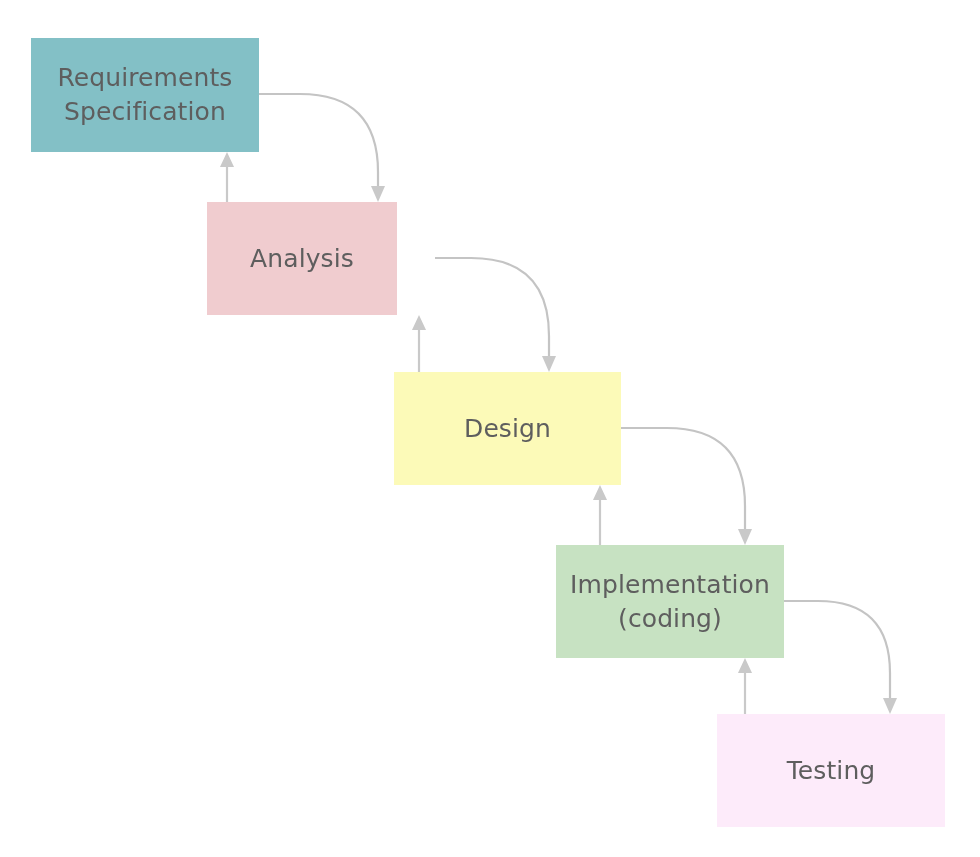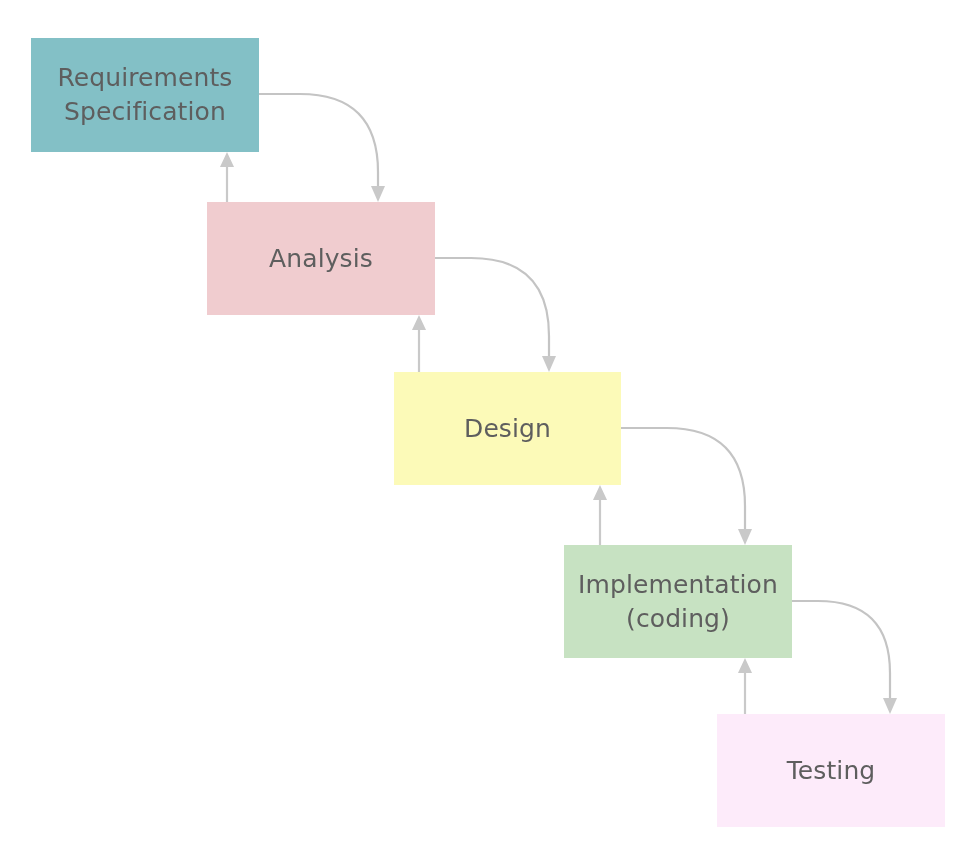--- a/index.html
+++ b/index.html
@@ -93,29 +93,29 @@
       <polygon points="738,673 752,673 745,658" fill="#C9C9C9"></polygon>
     </g>
 
   </svg>
 
   <div class="phase-box" style="left:31px; top:38px; width:228px; height:114px; background:#83C0C6;">
     <span class="phase-label">Requirements
 Specification</span>
   </div>
 
-  <div class="phase-box" style="left:207px; top:202px; width:228px; height:113px; background:#F0CCCF;">
+  <div class="phase-box" style="left:207px; top:202px; width:190px; height:113px; background:#F0CCCF;">
     <span class="phase-label">Analysis</span>
   </div>
 
   <div class="phase-box" style="left:394px; top:372px; width:227px; height:113px; background:#FCFAB8;">
     <span class="phase-label">Design</span>
   </div>
 
-  <div class="phase-box" style="left:556px; top:545px; width:228px; height:113px; background:#C7E2C2;margin-left:8px;">
+  <div class="phase-box" style="left:556px; top:545px; width:228px; height:113px; background:#C7E2C2;">
     <span class="phase-label">Implementation
 (coding)</span>
   </div>
 
   <div class="phase-box" style="left:717px; top:714px; width:228px; height:113px; background:#FDEBFA;">
     <span class="phase-label">Testing</span>
   </div>
 
 </div>
 

